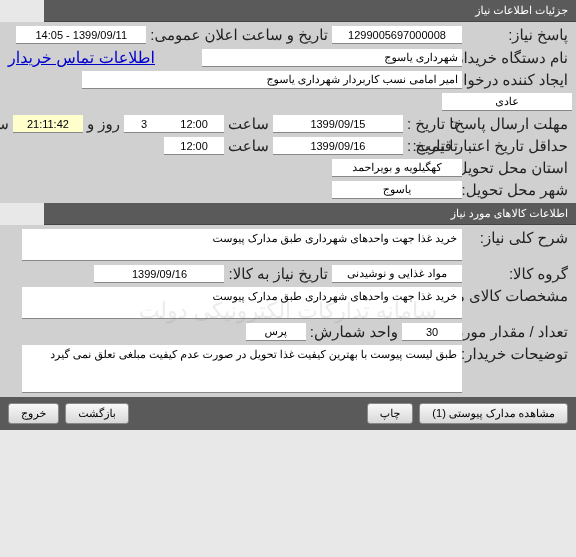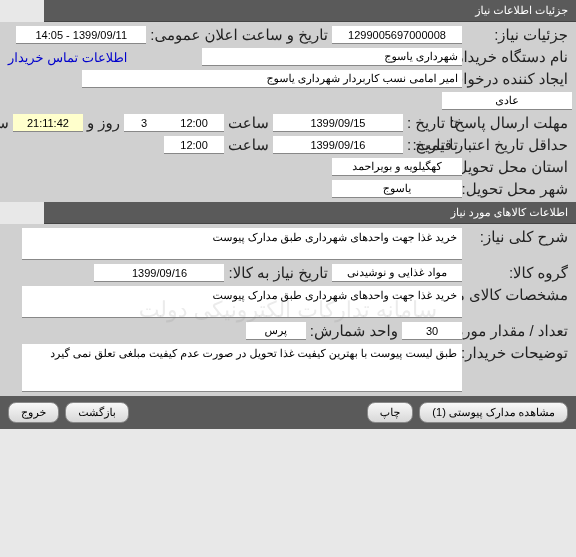--- a/index.html
+++ b/index.html
@@ -61,35 +61,36 @@
   padding: 3px 5px;
   font-family: Tahoma, Arial, sans-serif;
   font-size: 11px;
   width: 440px;
   height: 32px;
   text-align: right;
   resize: none;
 }
 .link {
   color: #0000cc;
+  text-decoration: underline;
   cursor: pointer;
-  font-size: 13px;
+  font-size: 16px;
   padding: 0 4px;
 }
 .bottom-bar {
   background: #5a5a5a;
   padding: 6px 8px;
   display: flex;
   gap: 6px;
   align-items: center;
 }
 .btn {
   background: linear-gradient(#f8f8f8,#d8d8d8);
   border: 1px solid #888;
-  border-radius: 8px;
+  border-radius: 3px;
   padding: 3px 12px;
   font-family: Tahoma, Arial, sans-serif;
   font-size: 11px;
   cursor: pointer;
 }
 .spacer { flex: 1; }
 .watermark {
   position: relative;
 }
 .wm-text {
@@ -105,21 +106,21 @@
 </head>
 <body>
 
 <div class="section-header">
   <span>جزئیات اطلاعات نیاز</span>
 </div>
 
 <div class="panel">
 
   <div class="row">
-    <span class="label label-main">جزئیات نیاز:</span>
+    <span class="label label-main">پاسخ نیاز:</span>
     <input class="field field-med" readonly="" value="1299005697000008" style="">
     <span class="label">تاریخ و ساعت اعلان عمومی:</span>
     <input class="field field-med" readonly="" value="1399/09/11 - 14:05" style="">
   </div>
 
   <div class="row">
     <span class="label label-main">نام دستگاه خریدار:</span>
     <input class="field field-wide" readonly="" value="شهرداری یاسوج" style="">
     <div class="spacer"></div>
     <span class="link">اطلاعات تماس خریدار</span>

